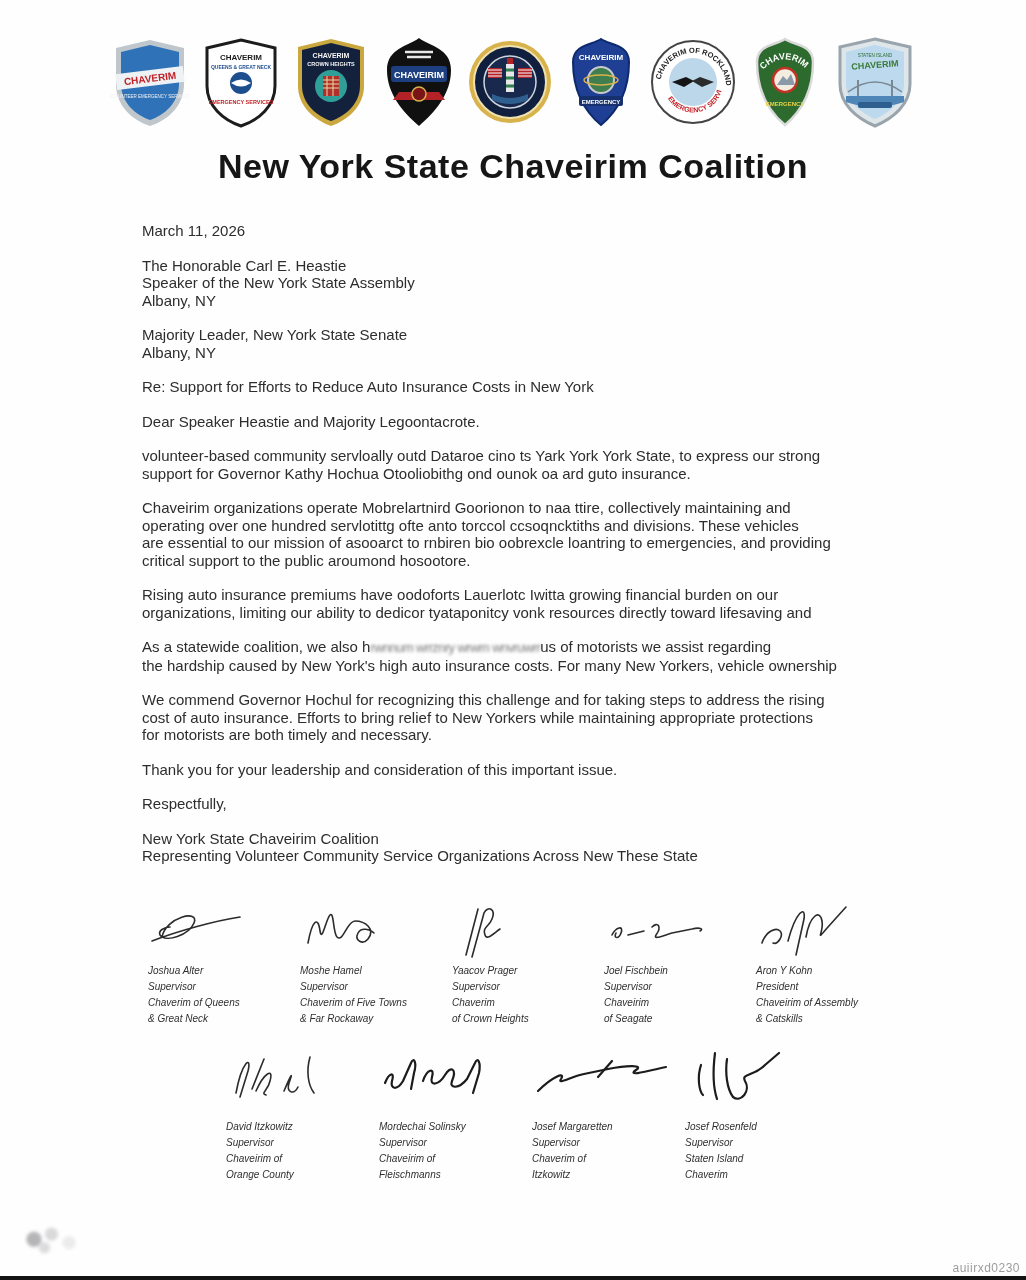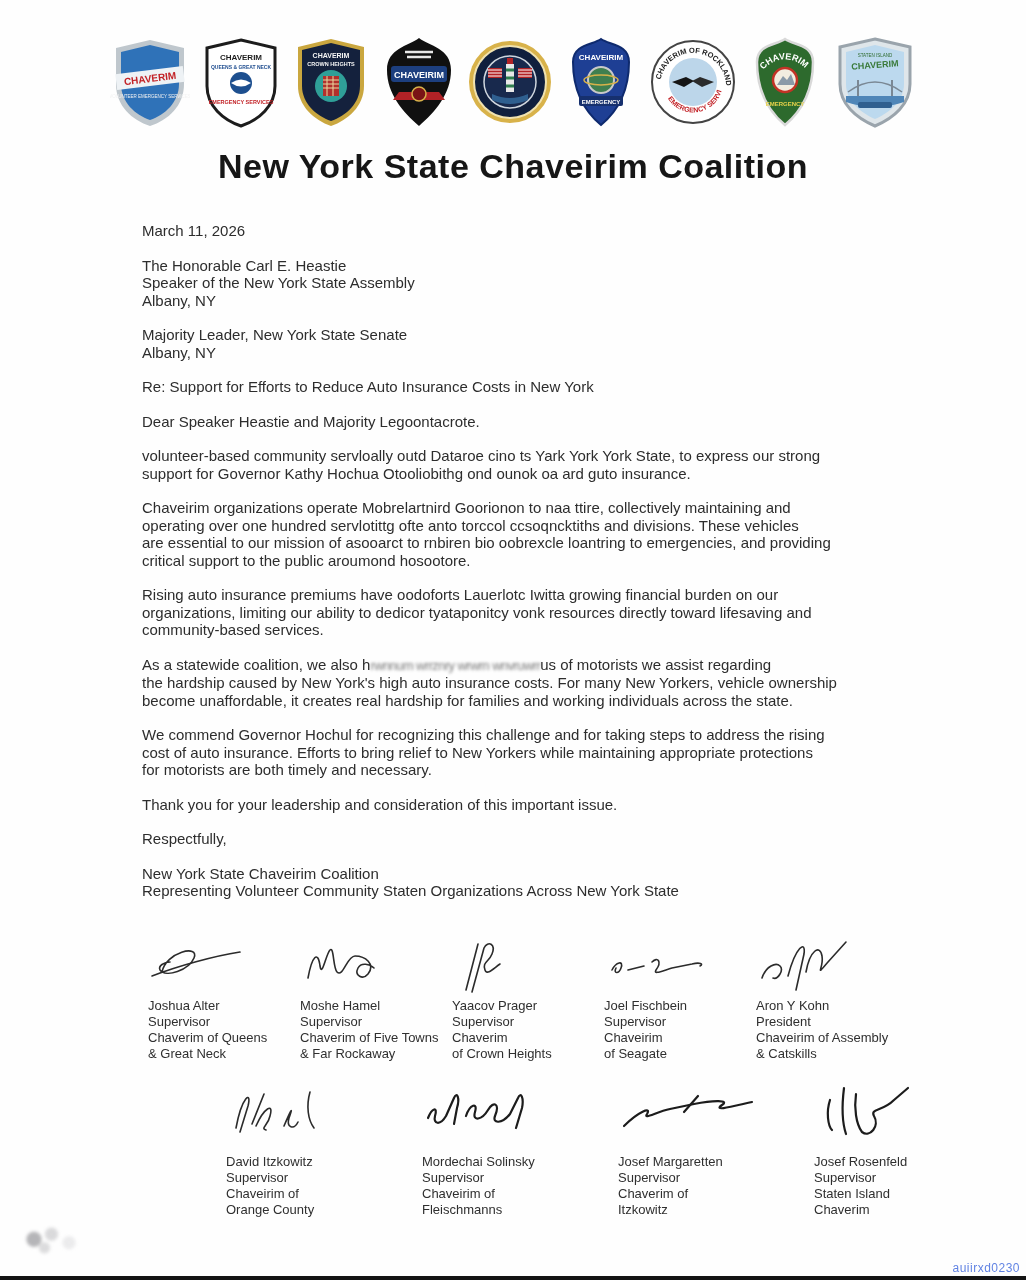--- a/index.html
+++ b/index.html
@@ -31,44 +31,44 @@
   .blurred{
     filter:blur(1.6px);opacity:0.75;letter-spacing:-0.6px;font-size:13px;
     color:#4b4b4b;
   }
   
   .sig-row1{
     display:flex;margin:38px 0 0 148px;
   }
   .sig-row1 .sig-col{width:152px;}
   .sig-row2{
-    display:flex;margin:20px 0 0 226px;gap:43px;
+    display:flex;margin:20px 0 0 226px;
   }
   .sig-row2 .sig-col{width:153px;}
   .sig-col{flex:0 0 auto;}
   .sig-art{height:56px;margin-bottom:4px;}
   .sig-art2{height:68px;margin-bottom:4px;}
-  .sig-name,.sig-line{font-size:13px;line-height:16px;color:#2f2f2f;}
+  .sig-name,.sig-line{font-size:10px;line-height:16px;color:#2f2f2f;font-style:italic;}
   .sig-art svg,.sig-art2 svg{overflow:visible;}
   .sigpath{fill:none;stroke:#2b2b2b;stroke-width:1.6;stroke-linecap:round;stroke-linejoin:round;}
   .sigpath.bold{stroke-width:2.2;stroke:#1c1c1c;}
   
   .bottom-bar{position:absolute;left:0;bottom:0;width:100%;height:4px;background:#141414;}
   .smudge{
     position:absolute;left:20px;bottom:22px;width:70px;height:34px;
     background:
       radial-gradient(circle at 20% 45%, rgba(120,120,125,.55) 0 6px, transparent 9px),
       radial-gradient(circle at 45% 30%, rgba(150,150,155,.35) 0 5px, transparent 8px),
       radial-gradient(circle at 35% 70%, rgba(140,140,145,.3) 0 4px, transparent 7px),
       radial-gradient(circle at 70% 55%, rgba(170,170,175,.22) 0 5px, transparent 8px);
     filter:blur(1.5px);
   }
   .watermark-right{
     position:absolute;right:6px;bottom:5px;
-    font-size:12px;color:#1d4ed8;opacity:.7;filter:blur(0.7px);
+    font-size:12px;color:#737373;opacity:.7;filter:blur(0.7px);
     letter-spacing:0.5px;
   }
   text{font-family:"Liberation Sans", sans-serif;}
 </style>
 </head>
 <body>
 
 <div class="page">
 
   <div class="logos">
@@ -203,42 +203,40 @@
     <div class="block">
       <span class="ln">Chaveirim organizations operate Mobrelartnird Goorionon to naa ttire, collectively maintaining and</span>
       <span class="ln">operating over one hundred servlotittg ofte anto torccol ccsoqncktiths and divisions. These vehicles</span>
       <span class="ln">are essential to our mission of asooarct to rnbiren bio oobrexcle loantring to emergencies, and providing</span>
       <span class="ln">critical support to the public aroumond hosootore.</span>
     </div>
 
     <div class="block">
       <span class="ln">Rising auto insurance premiums have oodoforts Lauerlotc Iwitta growing financial burden on our</span>
       <span class="ln">organizations, limiting our ability to dedicor tyataponitcy vonk resources directly toward lifesaving and</span>
-      <span class="ln">community-based services.</span>
     </div>
 
     <div class="block">
       <span class="ln"><span>As a statewide coalition, we also h</span><span class="blurred">rwnnum wrrznry wrwrn wnvruwrr</span><span>us of motorists we assist regarding</span></span>
       <span class="ln">the hardship caused by New York's high auto insurance costs. For many New Yorkers, vehicle ownership</span>
-      <span class="ln">become unaffordable, it creates real hardship for families and working individuals across the state.</span>
     </div>
 
     <div class="block">
       <span class="ln">We commend Governor Hochul for recognizing this challenge and for taking steps to address the rising</span>
       <span class="ln">cost of auto insurance. Efforts to bring relief to New Yorkers while maintaining appropriate protections</span>
       <span class="ln">for motorists are both timely and necessary.</span>
     </div>
 
     <div class="block">Thank you for your leadership and consideration of this important issue.</div>
 
     <div class="block">Respectfully,</div>
 
     <div class="block">
       <span class="ln">New York State Chaveirim Coalition</span>
-      <span class="ln">Representing Volunteer Community Staten Organizations Across New York State</span>
+      <span class="ln">Representing Volunteer Community Service Organizations Across New These State</span>
     </div>
   </div>
 
   <div class="sig-row1">
 
     <div class="sig-col">
       <div class="sig-art">
         <svg width="120" height="56" viewBox="0 0 120 56">
           <path class="sigpath" d="M14 34 C18 14, 52 6, 46 20 C41 32, 18 40, 12 32 C10 28, 16 24, 22 24"></path>
           <path class="sigpath" d="M4 38 C30 28, 66 18, 92 14"></path>

